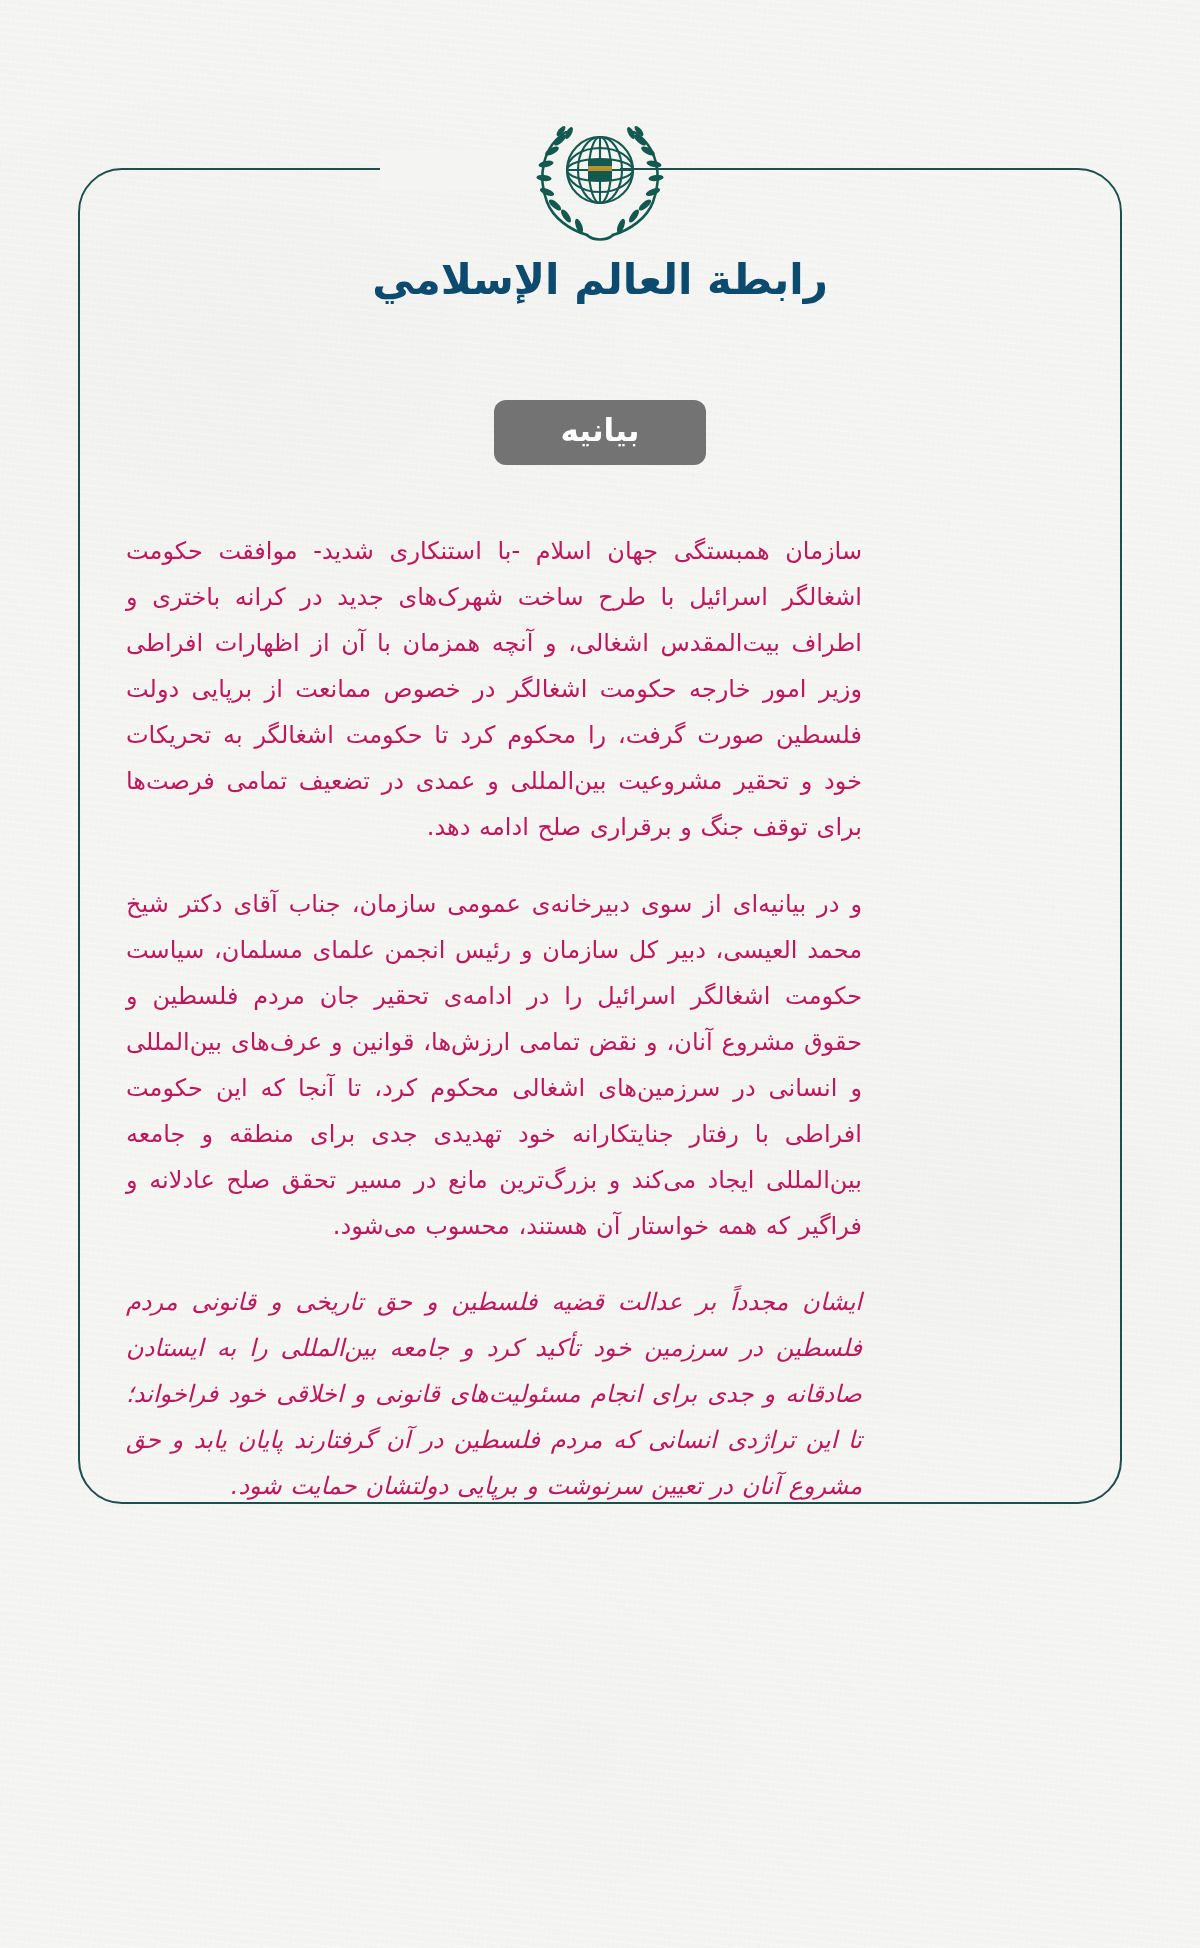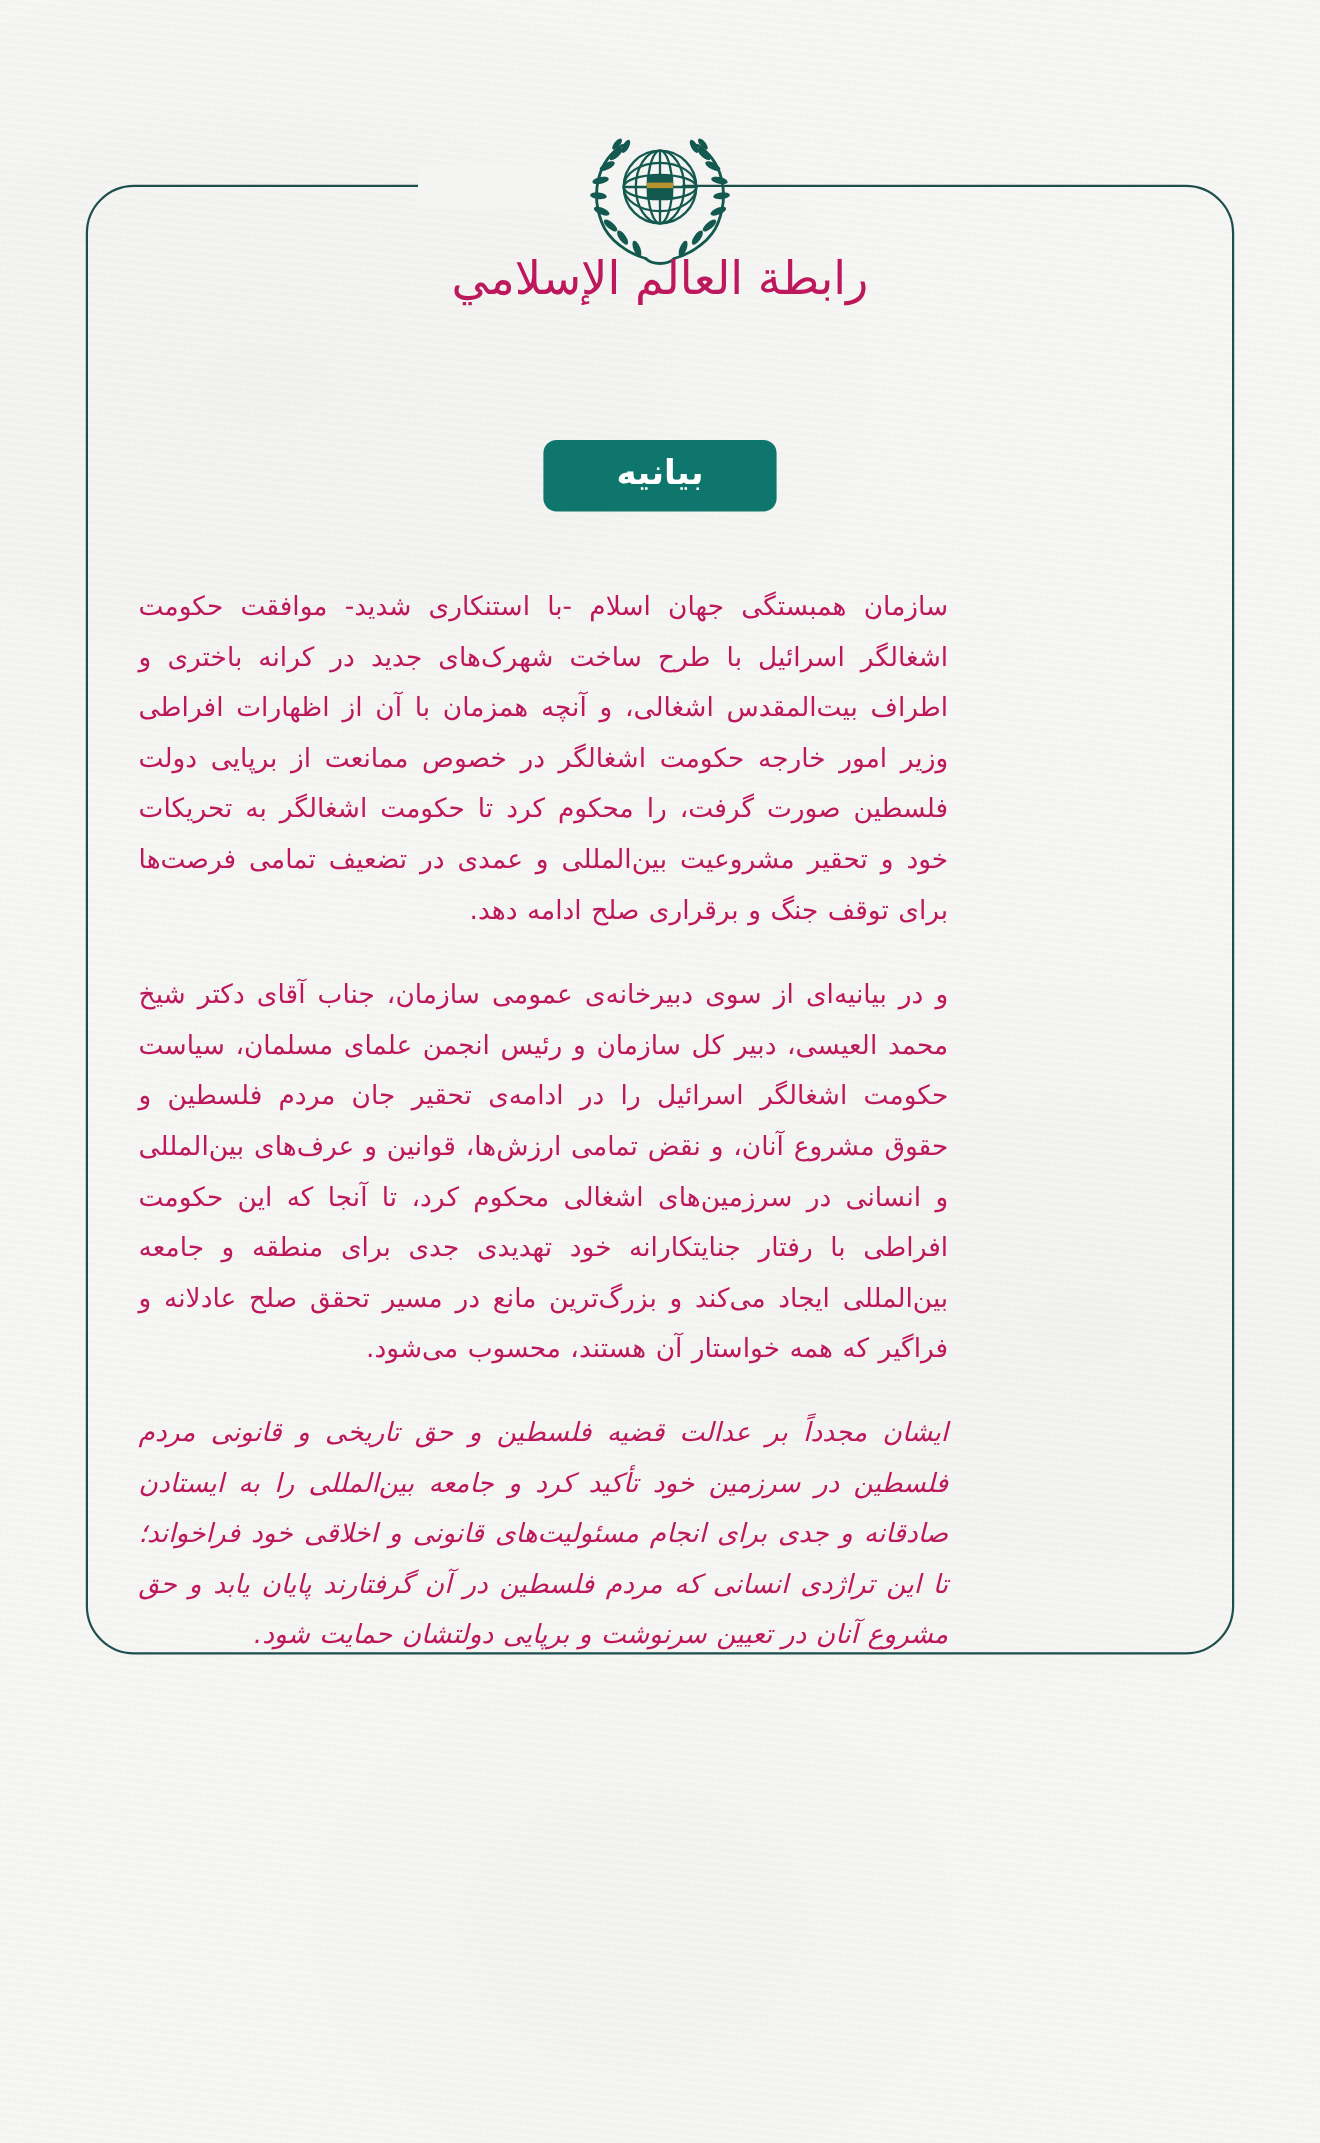--- a/index.html
+++ b/index.html
@@ -68,46 +68,47 @@
   .wordmark {
     position: absolute;
     left: 0;
     right: 0;
     top: 228px;
     text-align: center;
   }
   .wordmark-ar {
     font-family: "DejaVu Sans", "Liberation Sans", sans-serif;
     font-size: 42px;
-    font-weight: 400;
-    color: #be185d;
+    font-weight: 700;
+    color: #0c4a6e;
     line-height: 1.18;
     letter-spacing: 0px;
     direction: rtl;
+    margin-top: 27px;
   }
   .wordmark-fa {
     margin-top: 4px;
     font-family: "DejaVu Sans", "Liberation Sans", sans-serif;
     font-size: 21px;
     font-weight: 600;
     color: #4a4a4a;
     direction: rtl;
   }
 
   
   .badge-wrap {
     position: absolute;
     left: 0;
     right: 0;
     top: 400px;
     display: flex;
     justify-content: center;
   }
   .badge {
-    background: #0f766e;
+    background: #737373;
     color: #ffffff;
     border-radius: 12px;
     padding: 11px 66px 15px 66px;
     font-size: 31px;
     font-weight: 700;
     line-height: 1.25;
     direction: rtl;
     letter-spacing: 0.5px;
     min-width: 200px;
     text-align: center;

